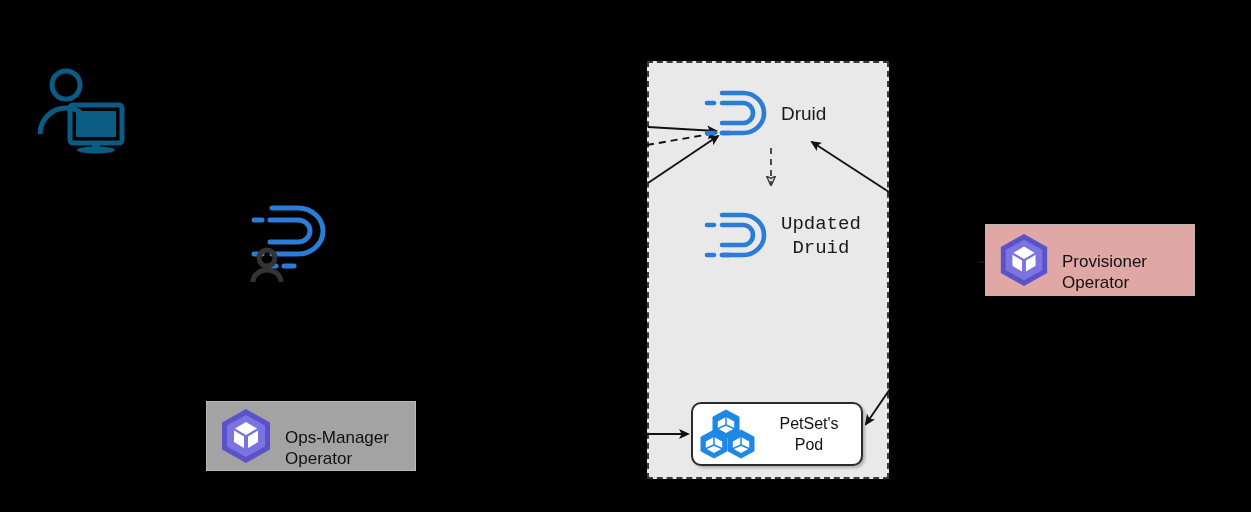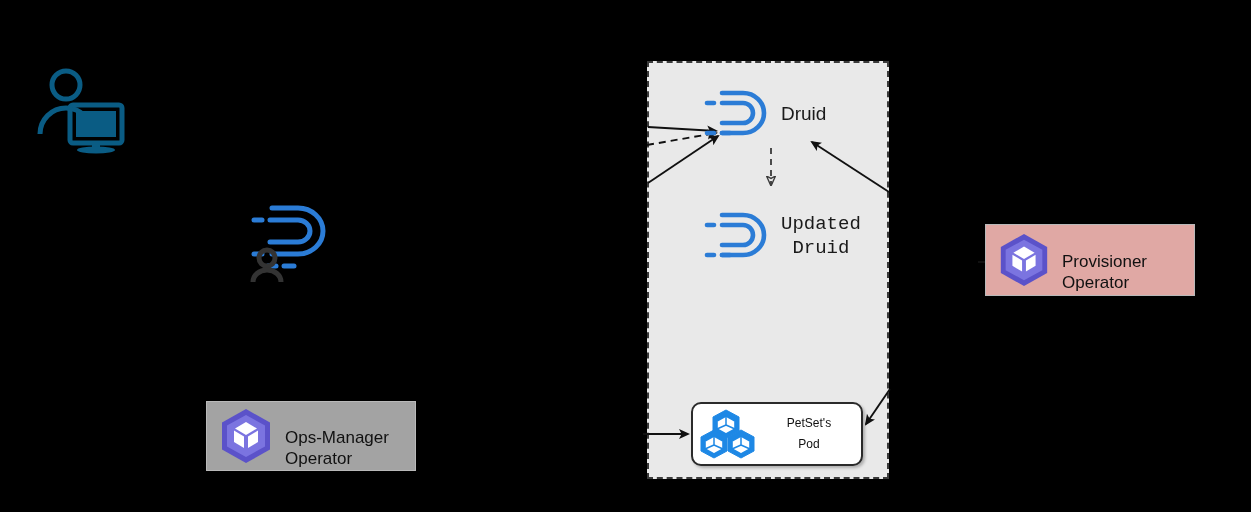--- a/index.html
+++ b/index.html
@@ -28,21 +28,21 @@
   .op-label{ color:#111; font-size:17px; line-height:21px; text-align:left;margin-top:23px; }
 
   
   #petset-card{
     left:691px; top:402px; width:172px; height:64px;
     background:#FFFFFF; border:2px solid #2b2b2b; border-radius:10px;
     box-sizing:border-box;
     display:flex; align-items:center; gap:6px; padding:4px 6px;
     box-shadow:2px 2px 3px rgba(0,0,0,.25);
   }
-  #petset-label{ color:#111; font-size:12px; line-height:21px; text-align:center; flex:1; }
+  #petset-label{ color:#111; font-size:16px; line-height:21px; text-align:center; flex:1; }
 
   
   .dlabel{ color:#1a1a1a; font-size:19px; line-height:24px; }
 
   svg{ display:block; overflow:visible; }
   #wires{ left:0; top:0; width:1251px; height:512px; pointer-events:none; }
 </style>
 </head>
 <body>
 

